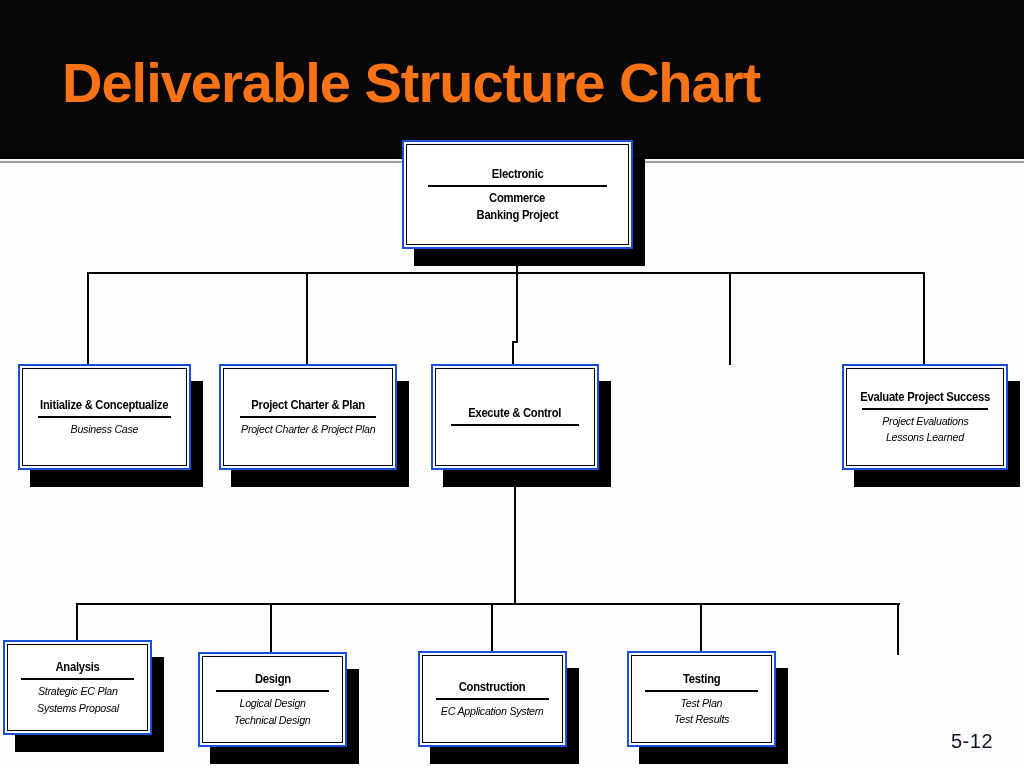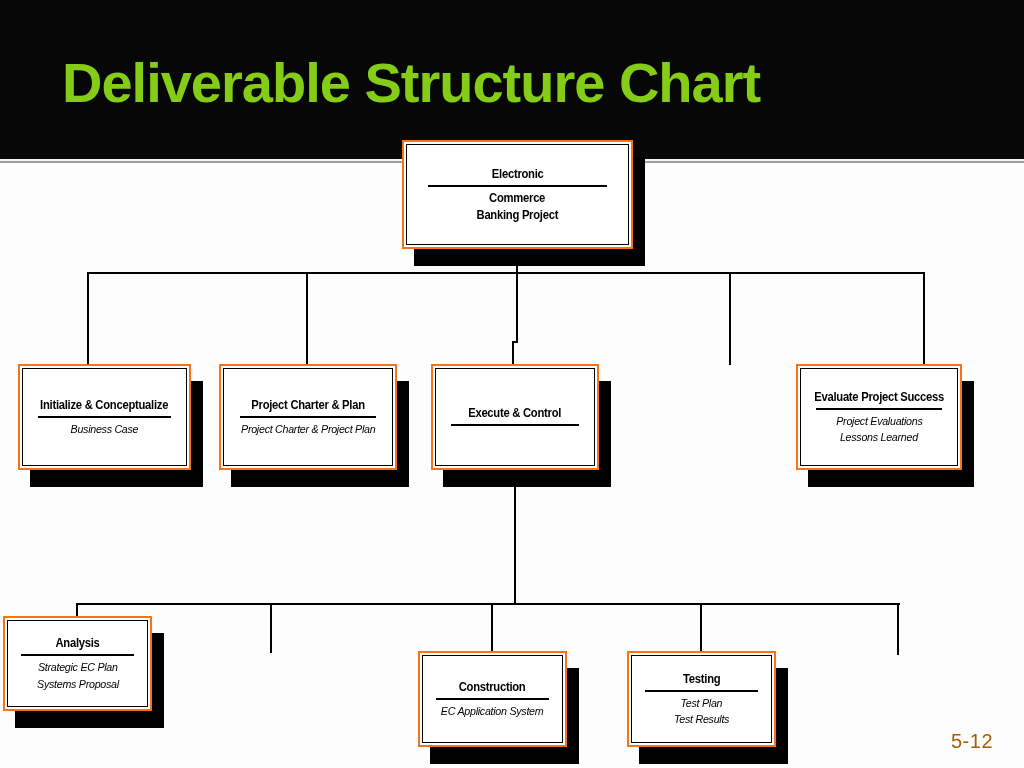--- a/index.html
+++ b/index.html
@@ -3,52 +3,52 @@
 <meta charset="utf-8">
 <style>
   html,body{margin:0;padding:0;background:#ffffff;font-family:"Liberation Sans",sans-serif;}
   .slide{position:relative;width:1024px;height:768px;background:#fdfdfd;overflow:hidden;}
 
   
   .banner{position:absolute;left:0;top:0;width:1024px;height:159px;background:#070707;}
   .slide-title{
     position:absolute;left:62px;top:55px;
     font-size:56px;font-weight:bold;letter-spacing:-1px;line-height:56px;
-    color:#84cc16;white-space:nowrap;
+    color:#f97316;white-space:nowrap;
   }
   .banner-rule{position:absolute;left:0;top:161px;width:1024px;height:2px;background:#9e9e9e;}
   .banner-rule-hi{position:absolute;left:0;top:159px;width:1024px;height:2px;background:#f6f6f6;}
 
   
   .cline{position:absolute;background:#000;z-index:1;}
 
   
   .node{
-    position:absolute;background:#ffffff;border:2px solid #f97316;
+    position:absolute;background:#ffffff;border:2px solid #1d4ed8;
     box-sizing:border-box;box-shadow:12px 17px 0 #000000;z-index:2;
   }
   .node::after{content:"";position:absolute;inset:2px;border:1px solid #000;pointer-events:none;}
   .node-inner{
     position:absolute;inset:4px;display:flex;flex-direction:column;
     align-items:center;justify-content:center;text-align:center;overflow:hidden;
   }
   .t{
     font-weight:bold;font-size:12.5px;letter-spacing:-0.3px;line-height:16px;
     white-space:nowrap;transform:scaleX(0.9);color:#000;
   }
   .r{width:82%;height:0;border-top:2px solid #000;margin:3px 0 3px;}
   .l{
     font-style:italic;font-size:11.5px;letter-spacing:-0.3px;line-height:16.5px;
     white-space:nowrap;transform:scaleX(0.93);color:#000;
   }
   .l.bold{font-style:normal;font-weight:bold;font-size:12.5px;transform:scaleX(0.9);}
 
   .page-num{
     position:absolute;left:951px;top:730px;z-index:6;
-    font-size:20px;color:#a16207;letter-spacing:0.5px;
+    font-size:20px;color:#0f172a;letter-spacing:0.5px;
   }
 </style>
 </head>
 <body>
 
 <div class="slide">
 
   <div class="banner">
     <div class="slide-title">Deliverable Structure Chart</div>
   </div>
@@ -99,38 +99,46 @@
   </div>
 
   <div class="node" style="left:431px;top:364px;width:168px;height:106px">
     <div class="node-inner">
       <div class="t">Execute &amp; Control</div>
       <div class="r"></div>
     </div>
   </div>
 
 
-  <div class="node" style="left:796px;top:364px;width:166px;height:106px">
+  <div class="node" style="left:842px;top:364px;width:166px;height:106px">
     <div class="node-inner">
       <div class="t">Evaluate Project Success</div>
       <div class="r"></div>
       <div class="l">Project Evaluations</div>
       <div class="l">Lessons Learned</div>
     </div>
   </div>
 
-  <div class="node" style="left:3px;top:616px;width:149px;height:95px">
+  <div class="node" style="left:3px;top:640px;width:149px;height:95px">
     <div class="node-inner">
       <div class="t">Analysis</div>
       <div class="r"></div>
       <div class="l">Strategic EC Plan</div>
       <div class="l">Systems Proposal</div>
     </div>
   </div>
 
+  <div class="node" style="left:198px;top:652px;width:149px;height:95px">
+    <div class="node-inner">
+      <div class="t">Design</div>
+      <div class="r"></div>
+      <div class="l">Logical Design</div>
+      <div class="l">Technical Design</div>
+    </div>
+  </div>
 
   <div class="node" style="left:627px;top:651px;width:149px;height:96px">
     <div class="node-inner">
       <div class="t">Testing</div>
       <div class="r"></div>
       <div class="l">Test Plan</div>
       <div class="l">Test Results</div>
     </div>
   </div>
 

